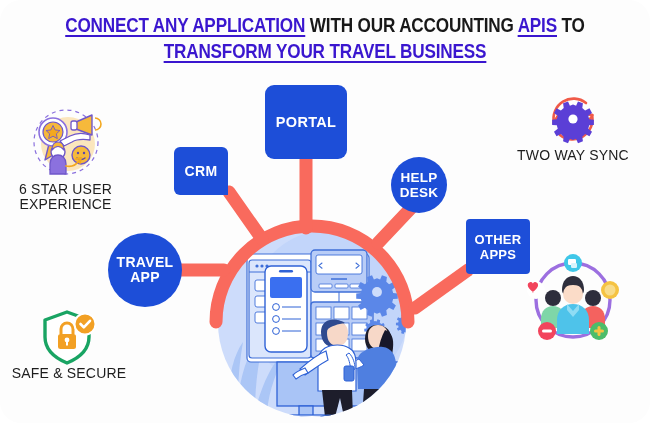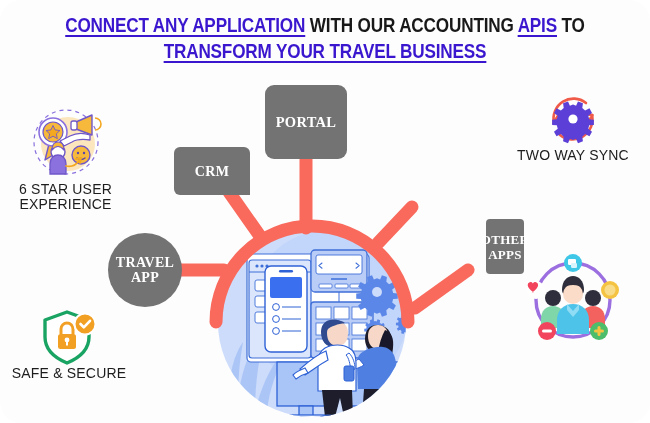--- a/index.html
+++ b/index.html
@@ -48,63 +48,62 @@
     left: 0;
     top: 0;
     width: 650px;
     height: 423px;
     pointer-events: none;
   }
 
   
   .node {
     position: absolute;
-    background: #737373;
+    background: #1d4ed8;
     color: #ffffff;
-    font-family: Liberation Serif, serif;
+    font-family: Liberation Sans, sans-serif;
     font-weight: bold;
     font-size: 14px;
     line-height: 15px;
     letter-spacing: 0.3px;
     display: flex;
     align-items: center;
     justify-content: center;
     text-align: center;
     box-sizing: border-box;
     white-space: pre-line;
   }
   .node-portal {
     left: 265px; top: 85px;
     width: 82px; height: 74px;
     border-radius: 9px;
     font-size: 14.5px;
   }
   .node-crm {
     left: 174px; top: 147px;
-    width: 76px; height: 48px;
+    width: 54px; height: 48px;
     border-radius: 6px 6px 0 6px;
   }
   .node-mobile {
     left: 108px; top: 233px;
     width: 74px; height: 74px;
     border-radius: 50%;
     font-size: 14px;
   }
   .node-help {
     left: 391px; top: 157px;
     width: 56px; height: 56px;
     border-radius: 50%;
     font-size: 13.5px;
   }
   .node-other {
     left: 466px; top: 219px;
-    width: 38px; height: 55px;
+    width: 64px; height: 55px;
     border-radius: 4px;
     font-size: 13px;
-    margin-left: 20px;
   }
 
   
   .feature {
     position: absolute;
     text-align: center;
   }
   .feature-label {
     font-family: "Liberation Sans Narrow", "Liberation Sans", sans-serif;
     font-size: 14px;
@@ -277,20 +276,22 @@
       <path d="M180 270 L224 270"></path>
 
       <path d="M468 270 L415 308"></path>
     </g>
   </svg>
 
   <div class="node node-portal">PORTAL</div>
   <div class="node node-crm">CRM</div>
   <div class="node node-mobile">TRAVEL
 APP</div>
+  <div class="node node-help">HELP
+DESK</div>
   <div class="node node-other">OTHER
 APPS</div>
 
   <div class="feature f-ux">
     <svg class="icon-wrap" width="80" height="78" viewBox="0 0 80 78">
       <circle cx="42" cy="40" r="27" fill="#fbe6bd"></circle>
       <circle cx="40" cy="38" r="32" fill="none" stroke="#8b71de" stroke-width="1.2" stroke-dasharray="4 4"></circle>
 
       <path d="M24 36 l-5 20 l8 -5 l7 5 l-4 -20z" fill="#f6b93b" stroke="#6f57c9" stroke-width="1.4" stroke-linejoin="round"></path>
       <circle cx="27" cy="28" r="14" fill="#ffffff" stroke="#8b71de" stroke-width="1.6"></circle>

